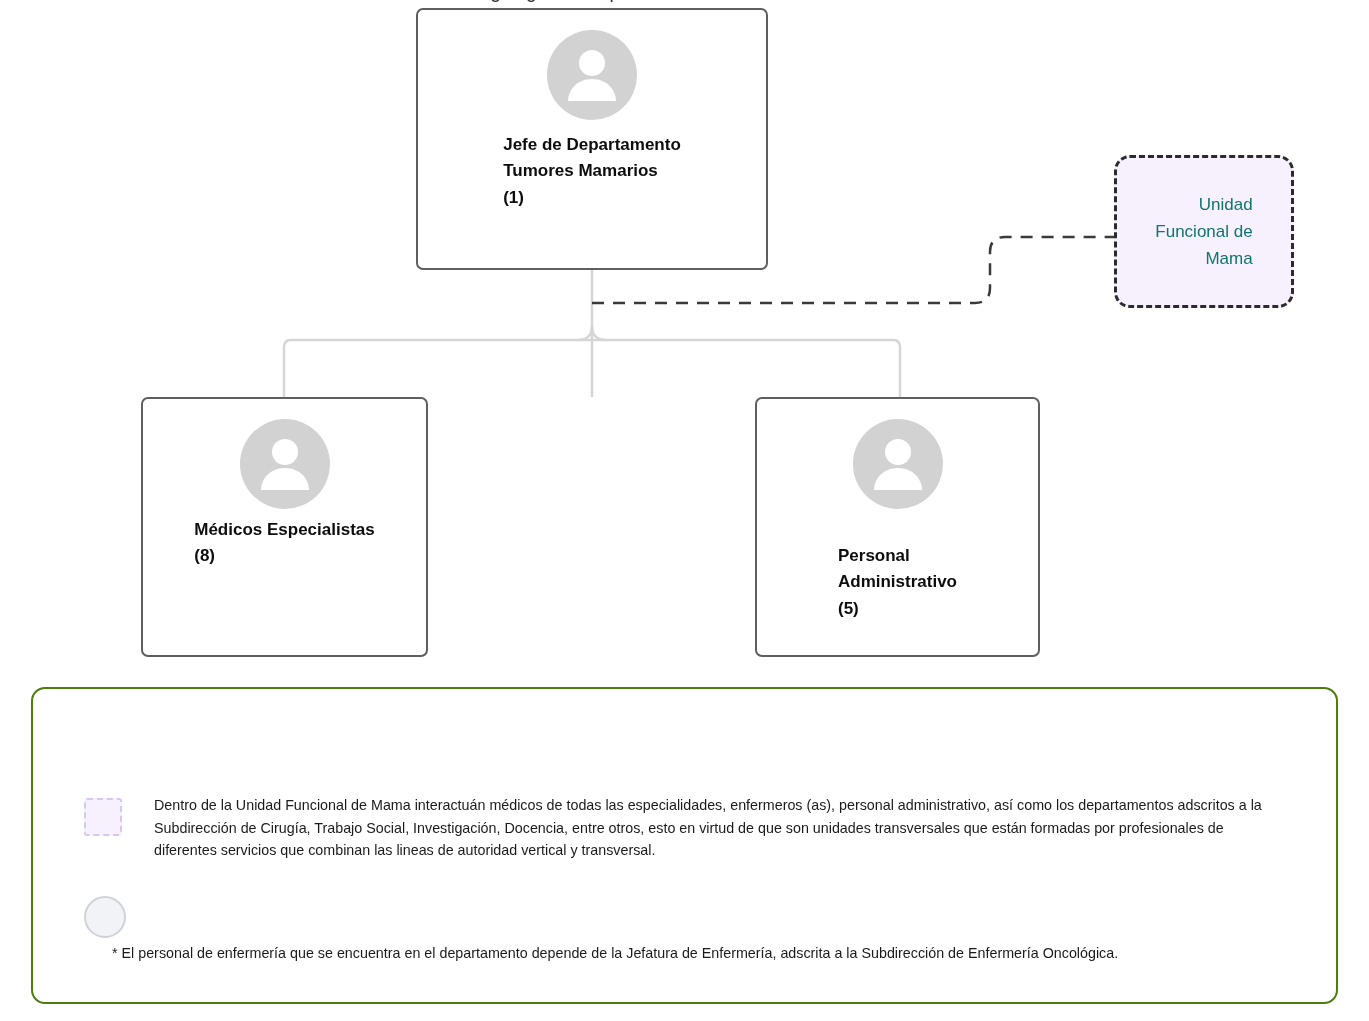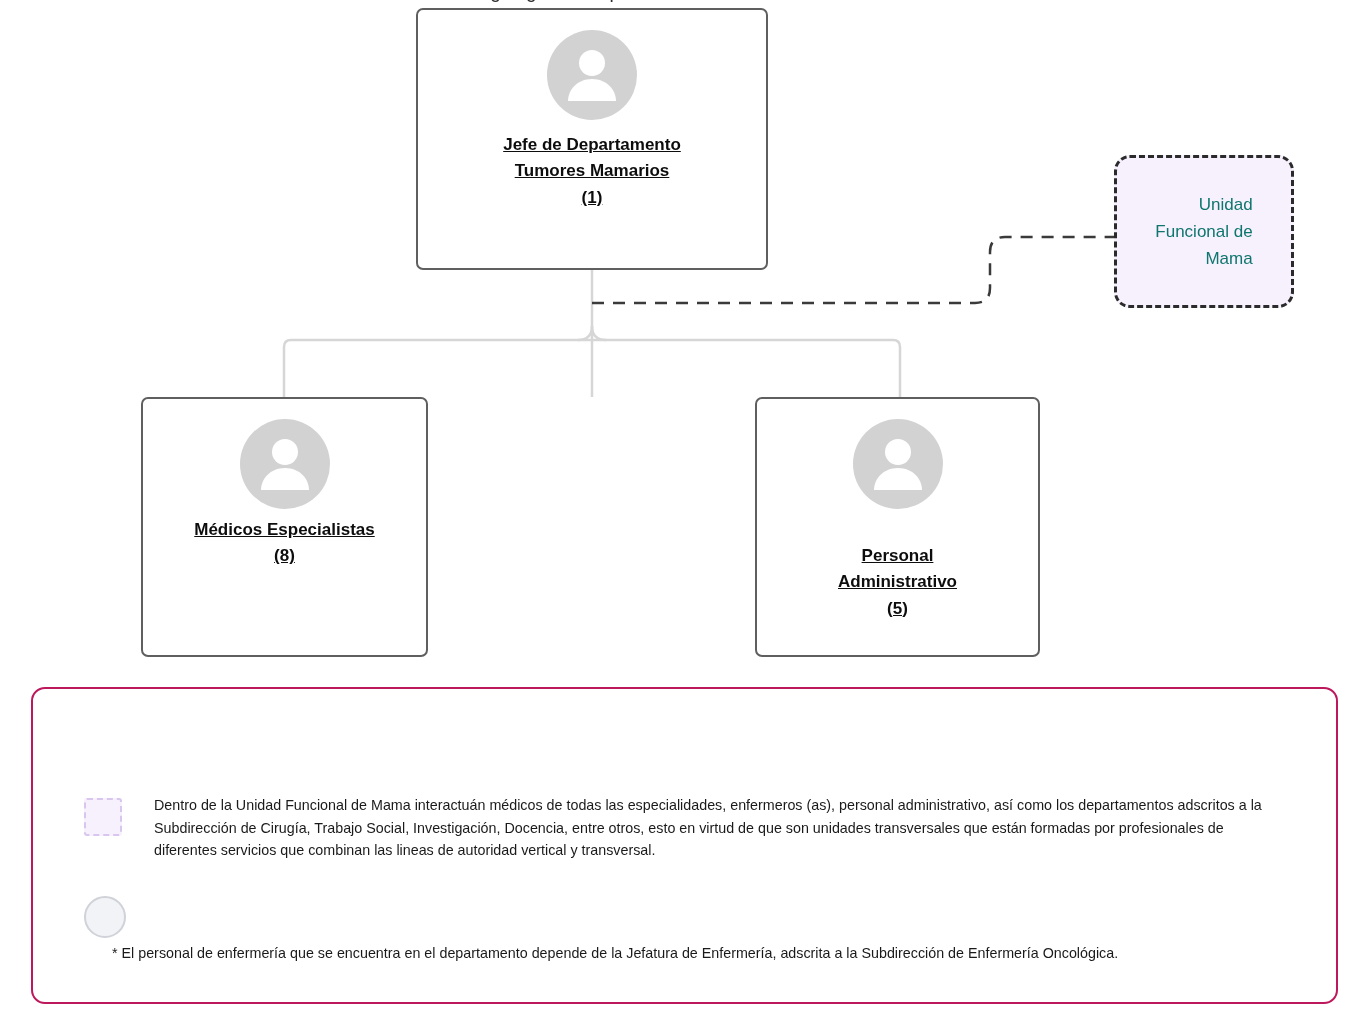--- a/index.html
+++ b/index.html
@@ -46,25 +46,23 @@
 
   .node .avatar {
     margin-top: 18px;
     margin-bottom: 10px;
   }
 
   .node .node-label {
     font-weight: bold;
     font-size: 17px;
     line-height: 1.55;
-    text-align: center;
     color: #0d0d0d;
     padding: 0 8px;
     white-space: pre-line;
-    text-decoration: underline;
   }
 
   
   #node-root {
     left: 416px;
     top: 8px;
     width: 352px;
     height: 262px;
   }
   #node-root .avatar { margin-top: 20px; margin-bottom: 12px; }
@@ -107,21 +105,21 @@
   }
 
   
   #legend {
     position: absolute;
     box-sizing: border-box;
     left: 31px;
     top: 687px;
     width: 1307px;
     height: 317px;
-    border: 2px solid #be185d;
+    border: 2px solid #4d7c0f;
     border-radius: 14px;
     background: #ffffff;
   }
 
   .legend-row {
     position: absolute;
     display: flex;
     align-items: flex-start;
   }
   #legend-row-unit { left: 51px; top: 105px; width: 1180px; }

